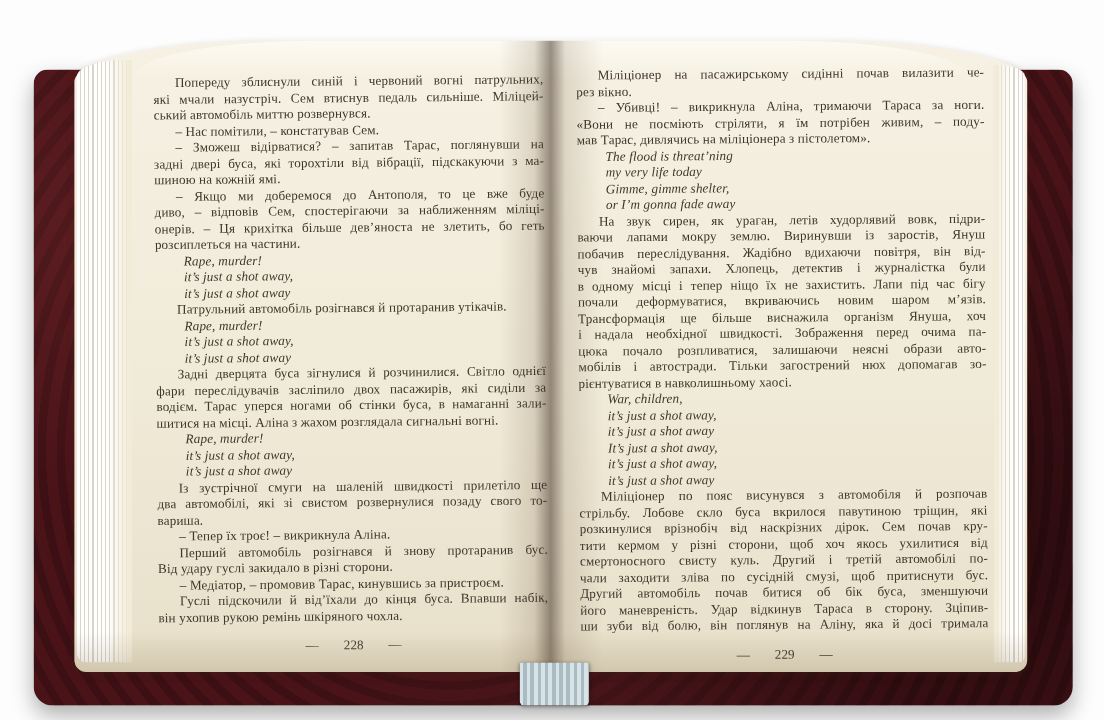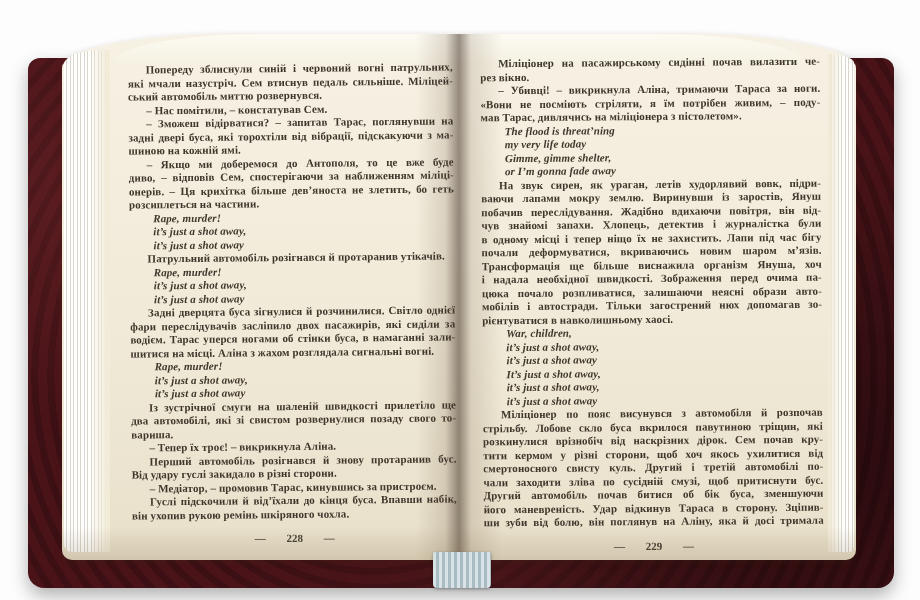--- a/index.html
+++ b/index.html
@@ -3,21 +3,21 @@
 <meta charset="utf-8">
 <style>
   html,body{margin:0;padding:0;}
   body{
     width:920px;height:600px;
     background:#fdfdfd;
     font-family:"Liberation Serif", serif;
     position:relative;
     overflow:hidden;
   }
-  .photo{position:absolute;inset:0;font-weight:bold;}
+  .photo{position:absolute;inset:0;}
   
   .book-cover{
     position:absolute;left:28px;top:58px;width:866px;height:530px;
     background-color:#491318;
     background-image:
       radial-gradient(ellipse at 15% 25%, rgba(150,60,60,0.28), transparent 42%),
       radial-gradient(ellipse at 85% 75%, rgba(0,0,0,0.45), transparent 55%),
       radial-gradient(ellipse at 55% 95%, rgba(120,40,45,0.30), transparent 40%),
       repeating-radial-gradient(circle at 40% 60%, rgba(25,6,9,0.28) 0 7px, transparent 7px 16px);
     border-radius:12px 12px 16px 16px;

